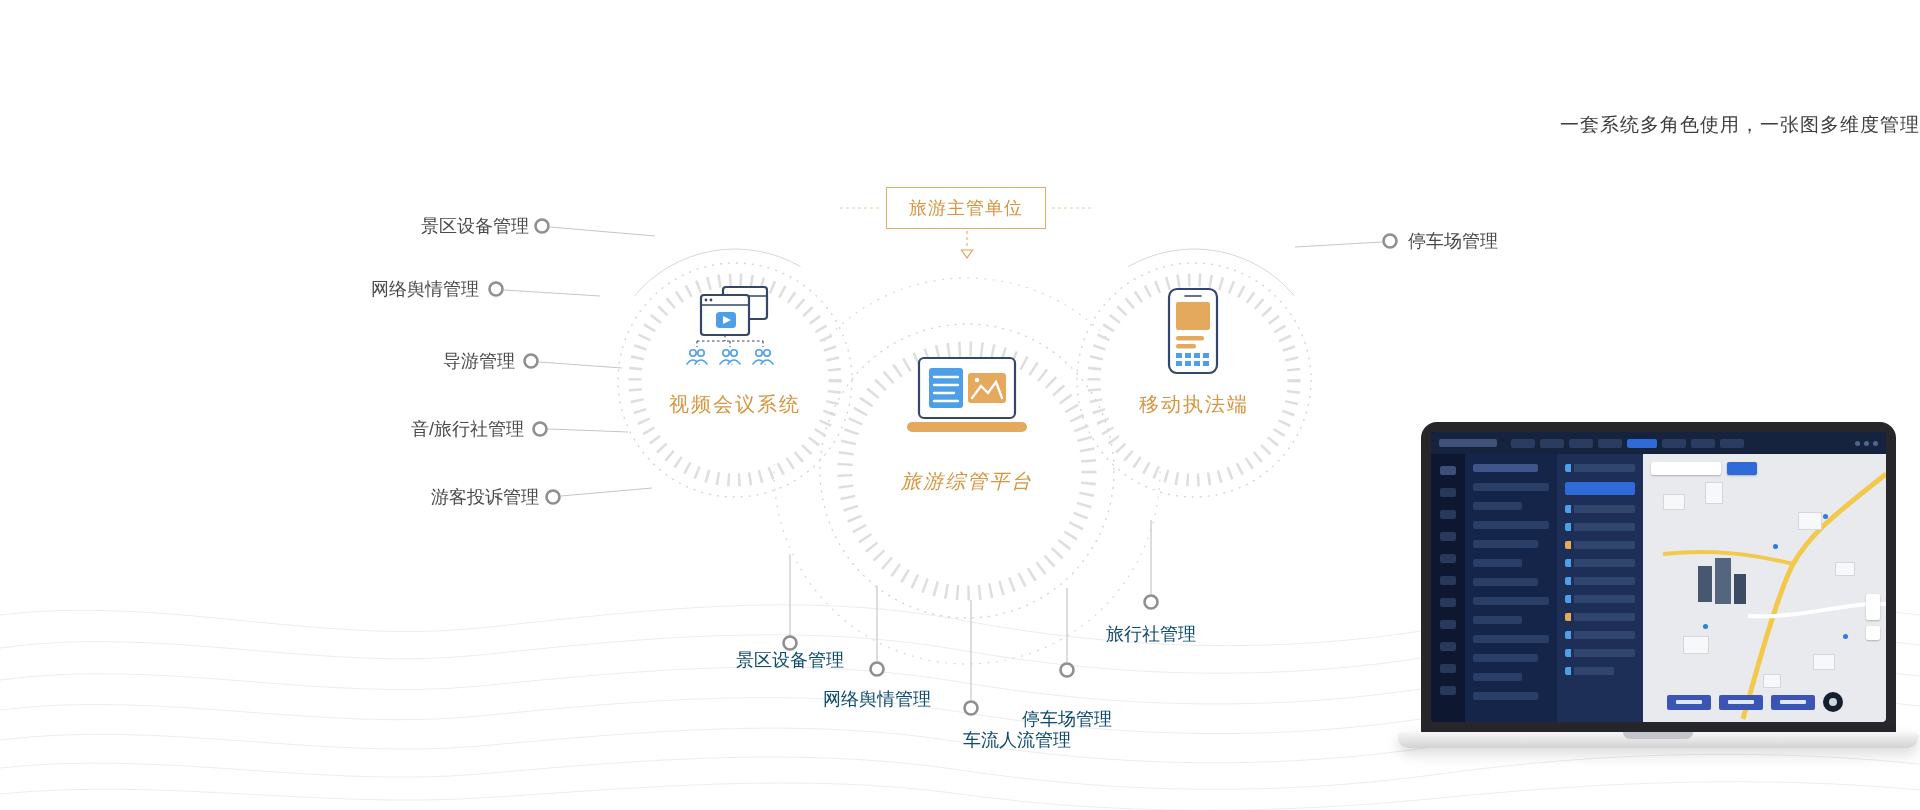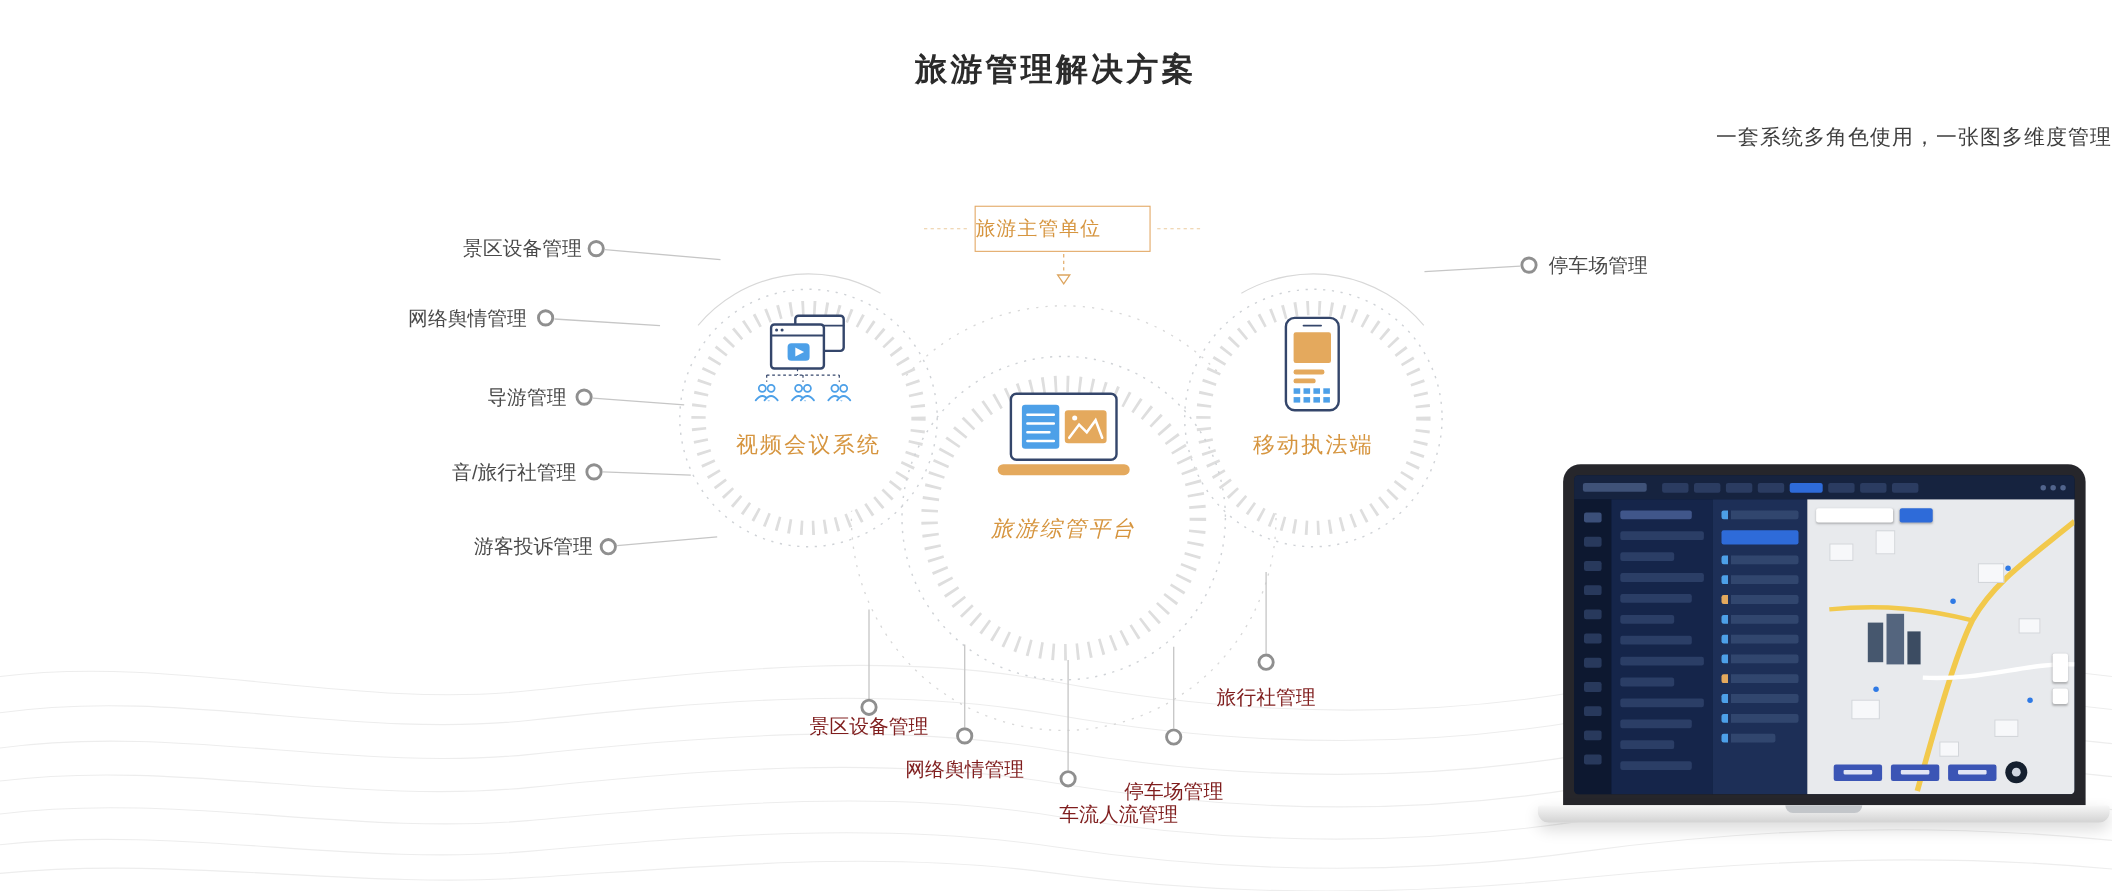--- a/index.html
+++ b/index.html
@@ -10,28 +10,28 @@
   body{margin:0;background:#fff;font-family:"Liberation Sans",sans-serif;}
   .canvas{position:relative;width:1920px;height:810px;background:#fff;overflow:hidden;}
   .overlay{position:absolute;left:0;top:0;pointer-events:none;}
 
   .title{position:absolute;top:44px;left:0;width:100%;text-align:center;
          font-size:29px;font-weight:bold;color:#2b2b2b;letter-spacing:3px;}
   .subtitle{position:absolute;top:112px;left:0;width:100%;text-align:right;
          font-size:19px;color:#3d3d3d;letter-spacing:1px;}
 
   .authority-box{position:absolute;left:886px;top:187px;width:160px;height:42px;
-         line-height:40px;border:1px solid #E3A966;background:#fff;
+         line-height:40px;text-align:center;border:1px solid #E3A966;background:#fff;
          color:var(--accent);font-size:18px;letter-spacing:1px;}
 
   .node-label{position:absolute;transform:translate(-50%,-50%);color:var(--accent);
          font-size:20px;letter-spacing:2px;white-space:nowrap;}
   .side-label{position:absolute;font-size:18px;color:#4a4a4a;white-space:nowrap;
          transform:translateY(-50%);}
-  .bottom-label{position:absolute;font-size:18px;color:#7f1d1d;white-space:nowrap;
+  .bottom-label{position:absolute;font-size:18px;color:#0c4a6e;white-space:nowrap;
          transform:translate(-50%,-50%);}
   .icon-wrap{position:absolute;}
 
   .st-navy{stroke:var(--icon-navy);fill:#fff;stroke-width:2.2;stroke-linejoin:round;stroke-linecap:round;}
   .ln-navy{stroke:var(--icon-navy);fill:none;stroke-width:1.6;stroke-linecap:round;}
   .st-blue{stroke:var(--icon-blue);fill:#fff;stroke-width:1.6;stroke-linecap:round;}
   .dash-navy{stroke:var(--icon-navy);fill:none;stroke-width:1.1;stroke-dasharray:2.5 2.5;}
   .wh{stroke:#fff;fill:none;stroke-width:2.3;stroke-linecap:round;}
 
   
@@ -157,21 +157,20 @@
     </g>
     <g fill="#fff" stroke="#8f8f8f" stroke-width="2.6">
       <circle cx="790" cy="643" r="6.5"></circle>
       <circle cx="877" cy="669" r="6.5"></circle>
       <circle cx="971" cy="708" r="6.5"></circle>
       <circle cx="1067" cy="670" r="6.5"></circle>
       <circle cx="1151" cy="602" r="6.5"></circle>
     </g>
   </svg>
 
-  <div class="title">旅游管理解决方案</div>
   <div class="subtitle">一套系统多角色使用，一张图多维度管理</div>
 
   <div class="authority-box">
     <span>旅游主管单位</span>
   </div>
 
   <div class="icon-wrap" style="left:675px;top:283px;">
     <svg width="120" height="105" viewBox="0 0 120 105">
       <rect class="st-navy" x="48" y="4" width="44" height="32" rx="3"></rect>
       <path class="ln-navy" d="M48,13 H92"></path>

